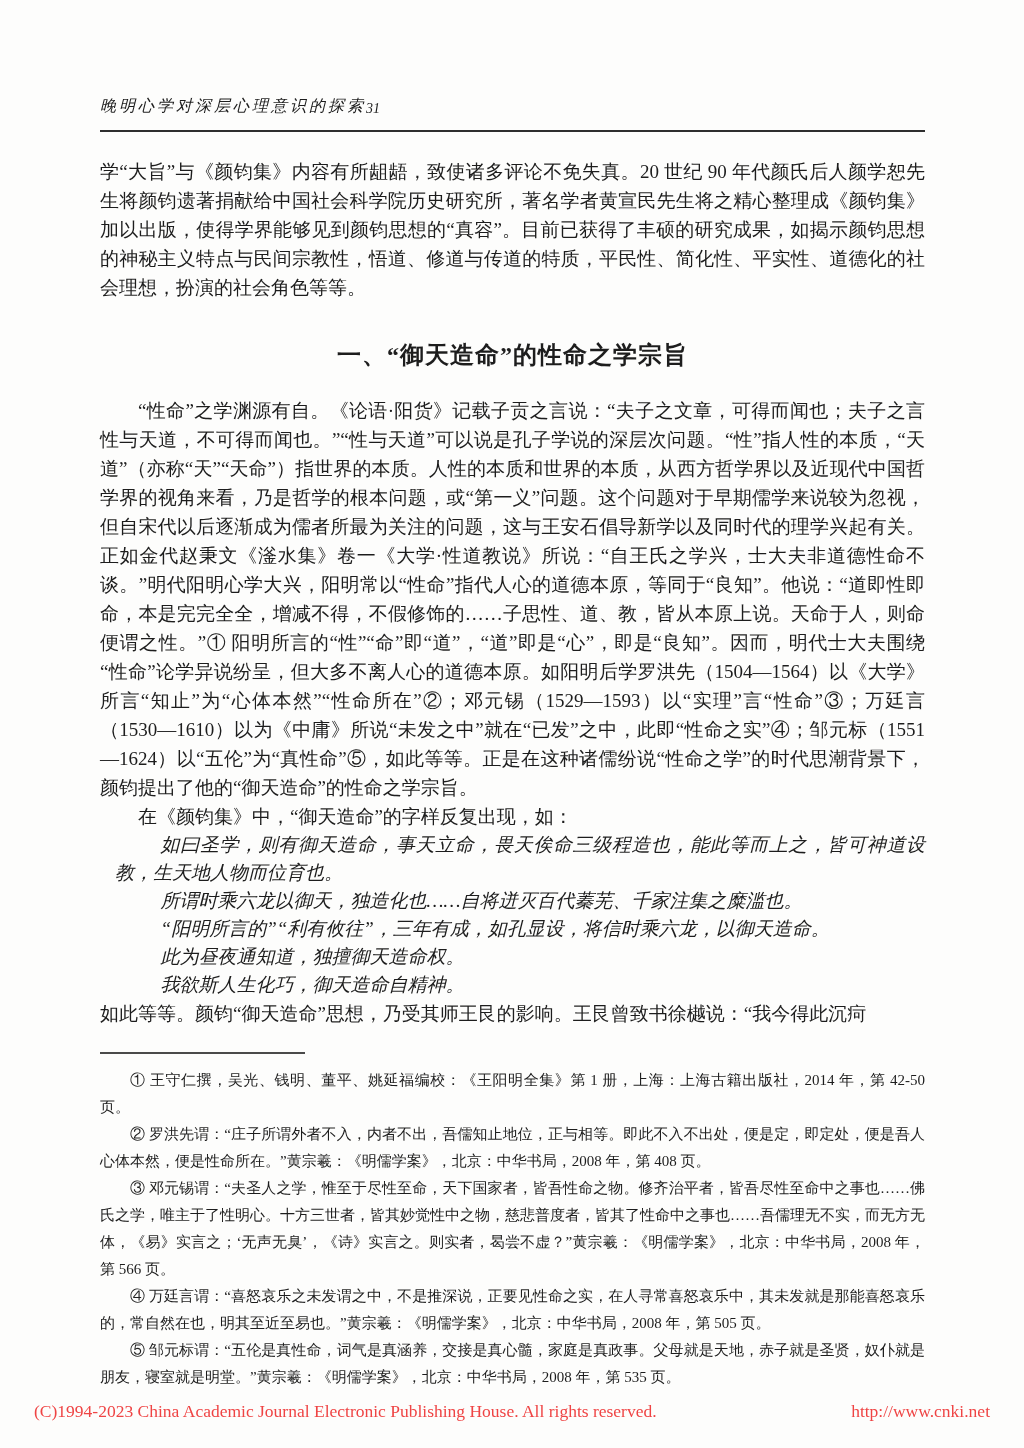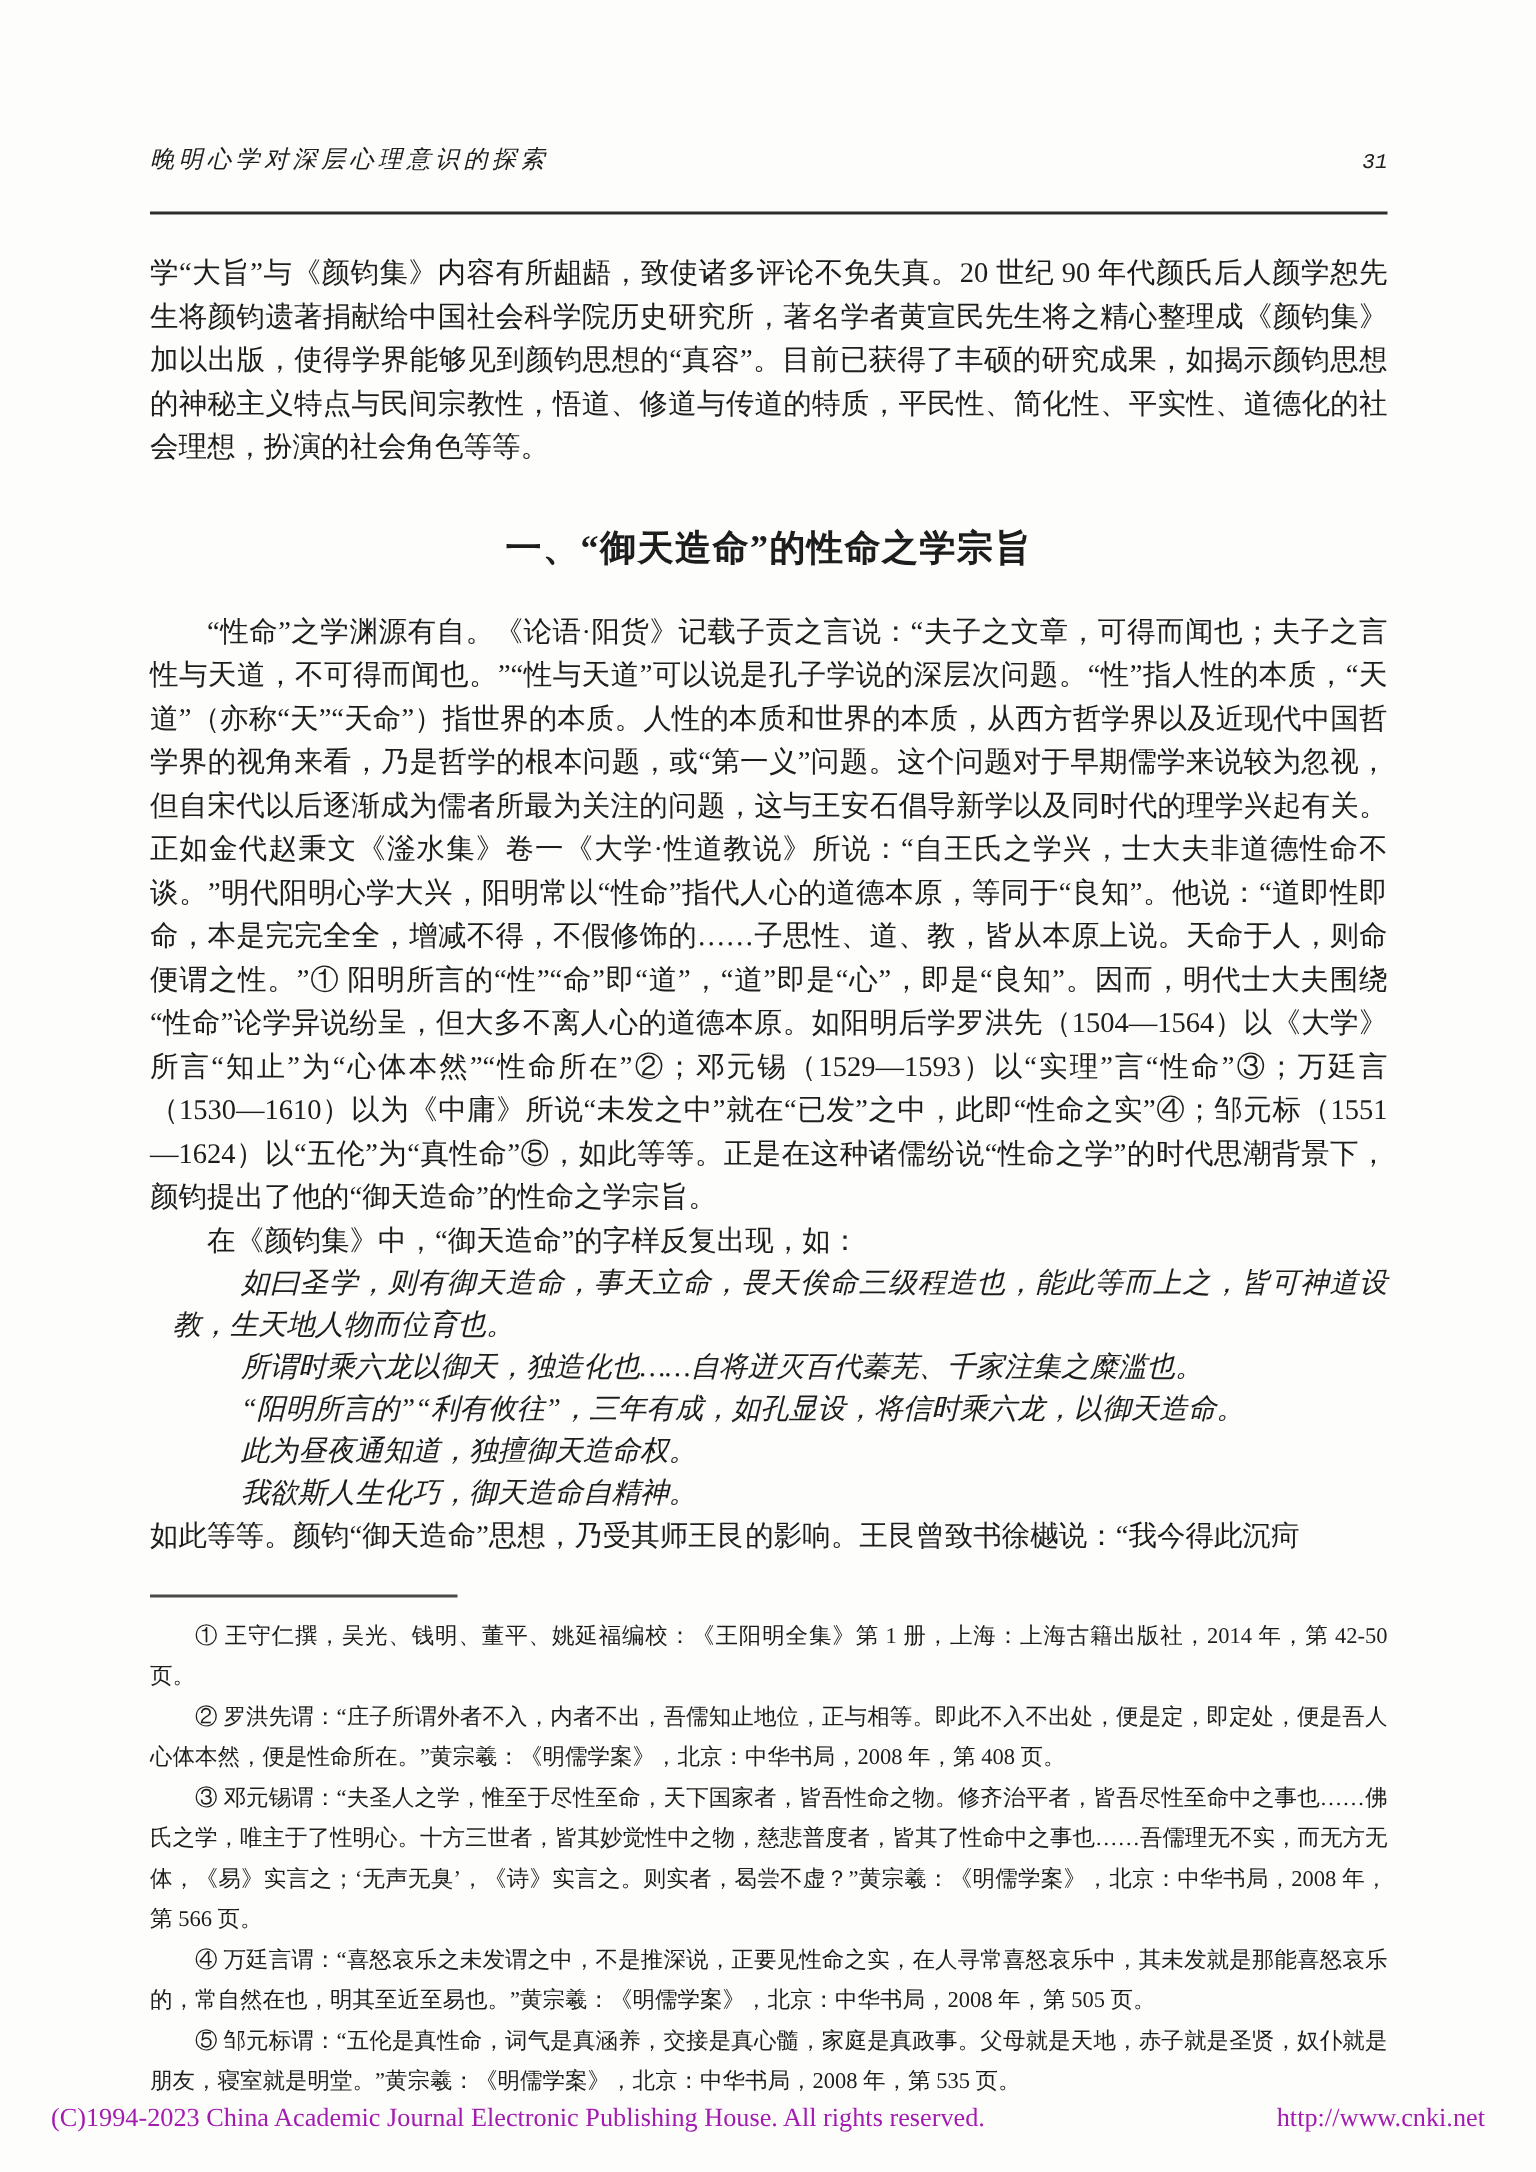--- a/index.html
+++ b/index.html
@@ -11,25 +11,23 @@
     background: #fdfdfc;
     box-sizing: border-box;
     padding: 96px 99px 0 100px;
     font-family: "Liberation Serif", "DejaVu Serif", serif;
     color: #1d1d1d;
     overflow: hidden;
   }
   
   .running-header {
     display: flex;
-    justify-content: space-between;
     align-items: flex-end;
-    padding-bottom: 24px;
+    padding-bottom: 13px;
     border-bottom: 2px solid #2e2e2e;
-    font-family: Liberation Mono, monospace;
   }
   .running-title {
     font-size: 16px;
     font-style: italic;
     letter-spacing: 3px;
   }
   .page-number {
     font-size: 14px;
     font-style: italic;
   }
@@ -73,21 +71,21 @@
   
   .scan-footer {
     position: absolute;
     left: 0;
     right: 0;
     bottom: 26px;
     display: flex;
     justify-content: space-between;
     padding: 0 34px;
     box-sizing: border-box;
-    color: #a21caf;
+    color: #ef4444;
     font-size: 17.5px;
     font-family: "Liberation Serif", "DejaVu Serif", serif;
   }
 </style>
 </head>
 <body>
 
 <div class="page">
 
   <div class="running-header">

